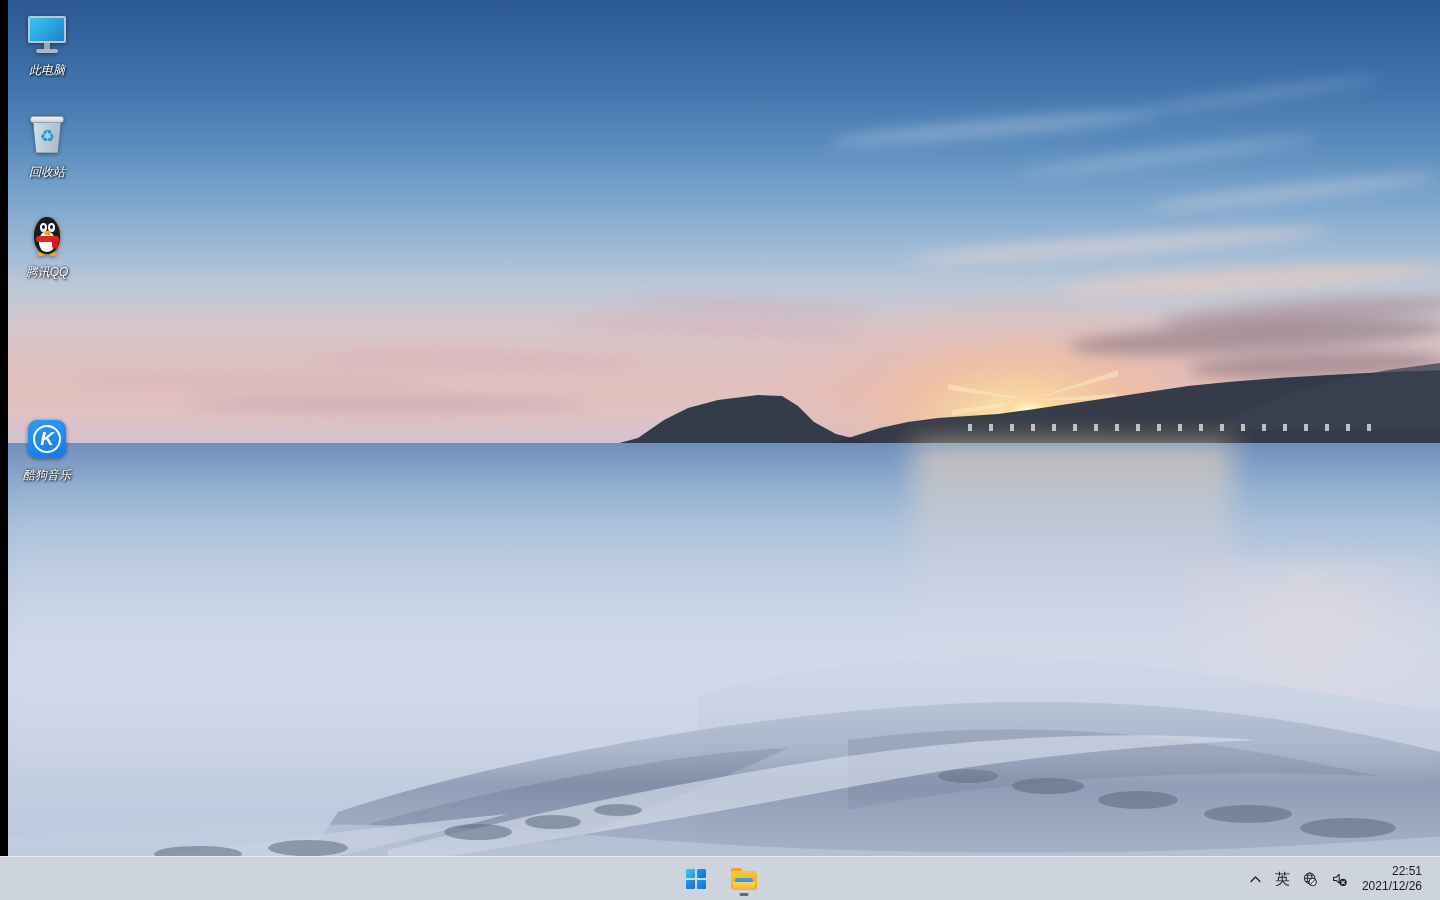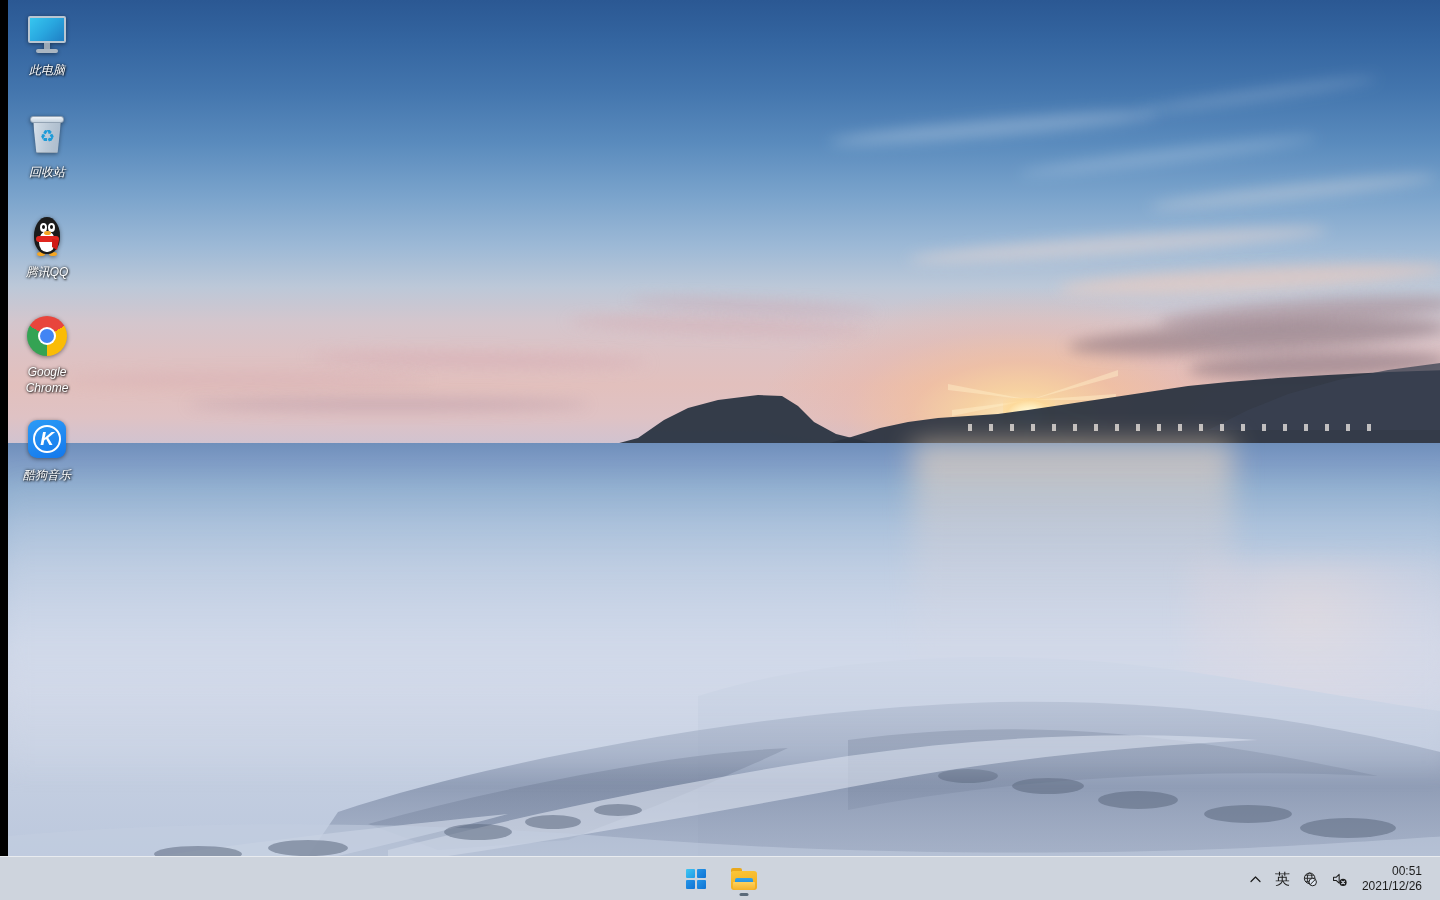--- a/index.html
+++ b/index.html
@@ -385,32 +385,20 @@
           <div class="qq-eye r"></div>
         <div class="qq-pupil l"></div>
           <div class="qq-pupil r"></div>
         <div class="qq-beak"></div>
         <div class="qq-scarf"></div>
           <div class="qq-scarf-tail"></div>
       </div>
       <div class="label">腾讯QQ</div>
     </div>
 
-    <div class="desk-icon" style="top:312px;">
-      <div class="glyph">
-        <div class="chrome-wrap">
-          <div class="chrome-red"></div>
-            <div class="chrome-yel"></div>
-            <div class="chrome-grn"></div>
-          <div class="chrome-in"></div>
-            <div class="chrome-blue"></div>
-        </div>
-      </div>
-      <div class="label">Google Chrome</div>
-    </div>
 
     <div class="desk-icon" style="top:415px;">
       <div class="glyph">
         <div class="kg-sq"></div>
           <div class="kg-ring"></div>
           <div class="kg-k">K</div>
       </div>
       <div class="label">酷狗音乐</div>
     </div>
 
@@ -466,18 +454,18 @@
 
     <div class="tray-item">
       <svg width="17" height="17" viewBox="0 0 20 20">
         <path d="M3,7.4 L6,7.4 L9.6,4 L9.6,14.4 L6,11.1 L3,11.1 Z" fill="none" stroke="#1c1c1c" stroke-width="1.2" stroke-linejoin="round"></path>
         <circle cx="14.2" cy="13.4" r="4.2" fill="#1c1c1c"></circle>
         <path d="M12.6,11.8 L15.8,15 M15.8,11.8 L12.6,15" stroke="#dfe6f0" stroke-width="1.3" stroke-linecap="round"></path>
       </svg>
     </div>
 
     <div class="tb-clock">
-      <div>00:51</div>
+      <div>22:51</div>
       <div>2021/12/26</div>
     </div>
 
   </div>
 </div>
 
 </body></html>

